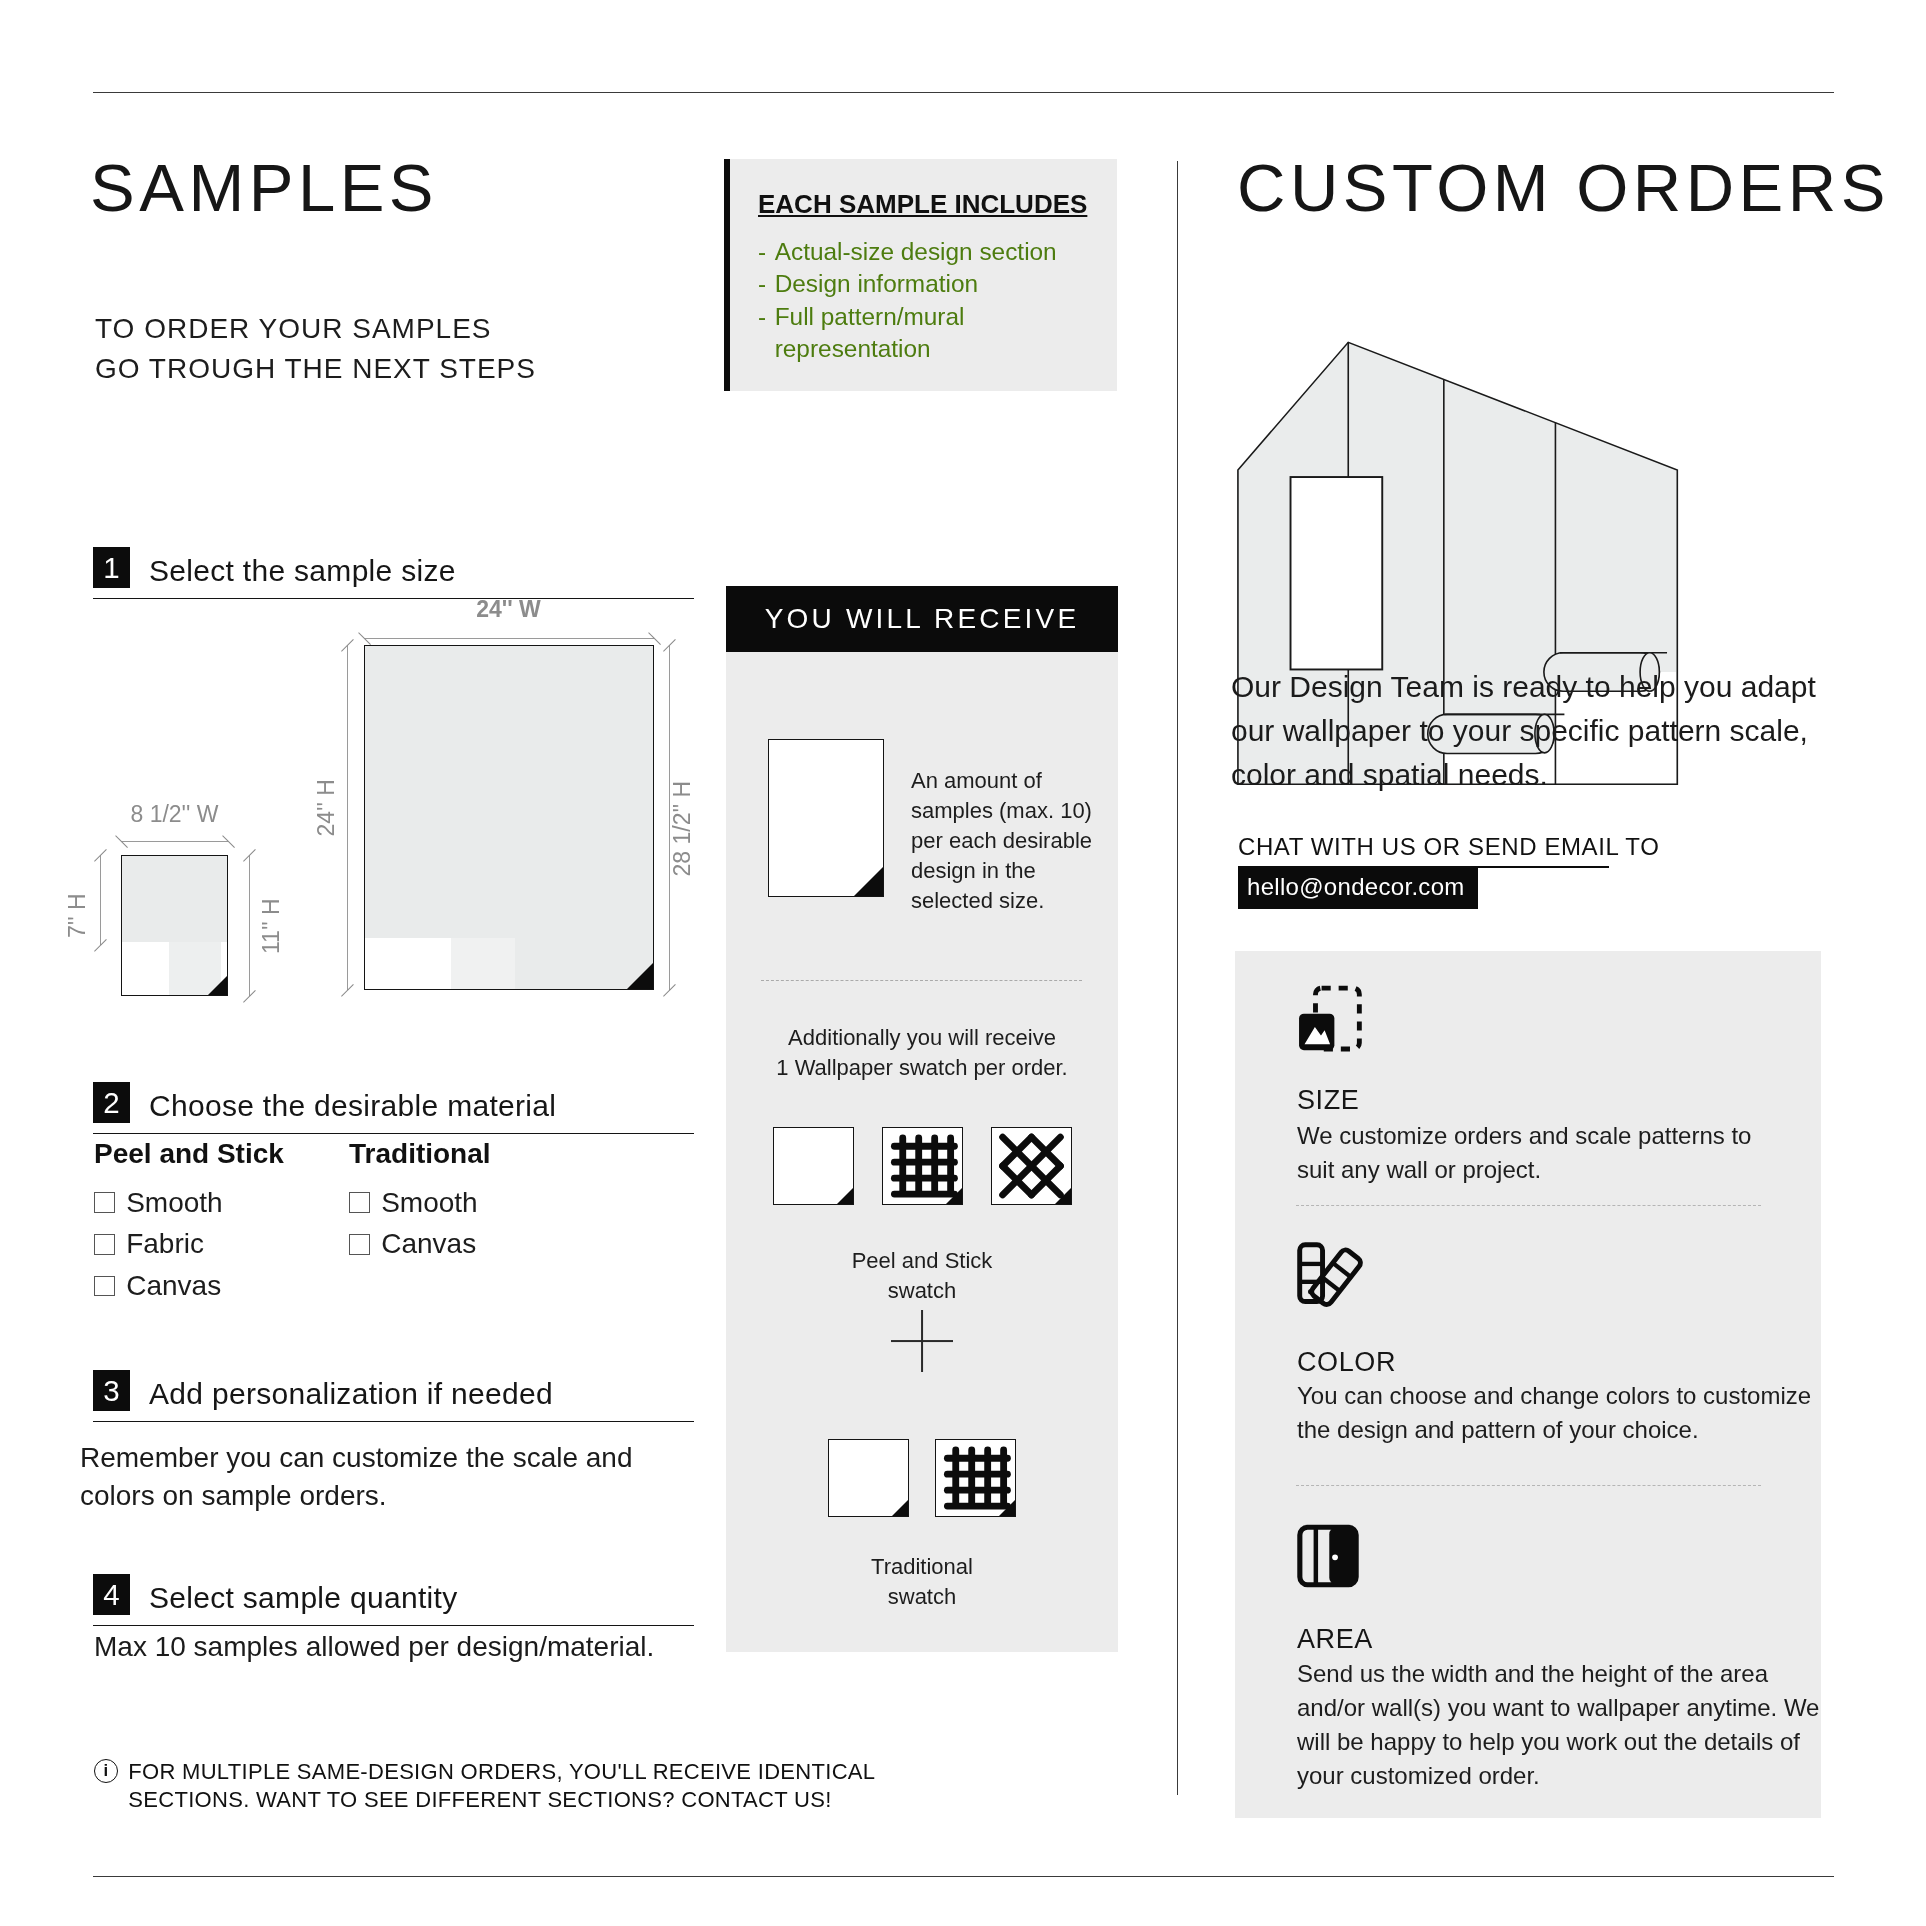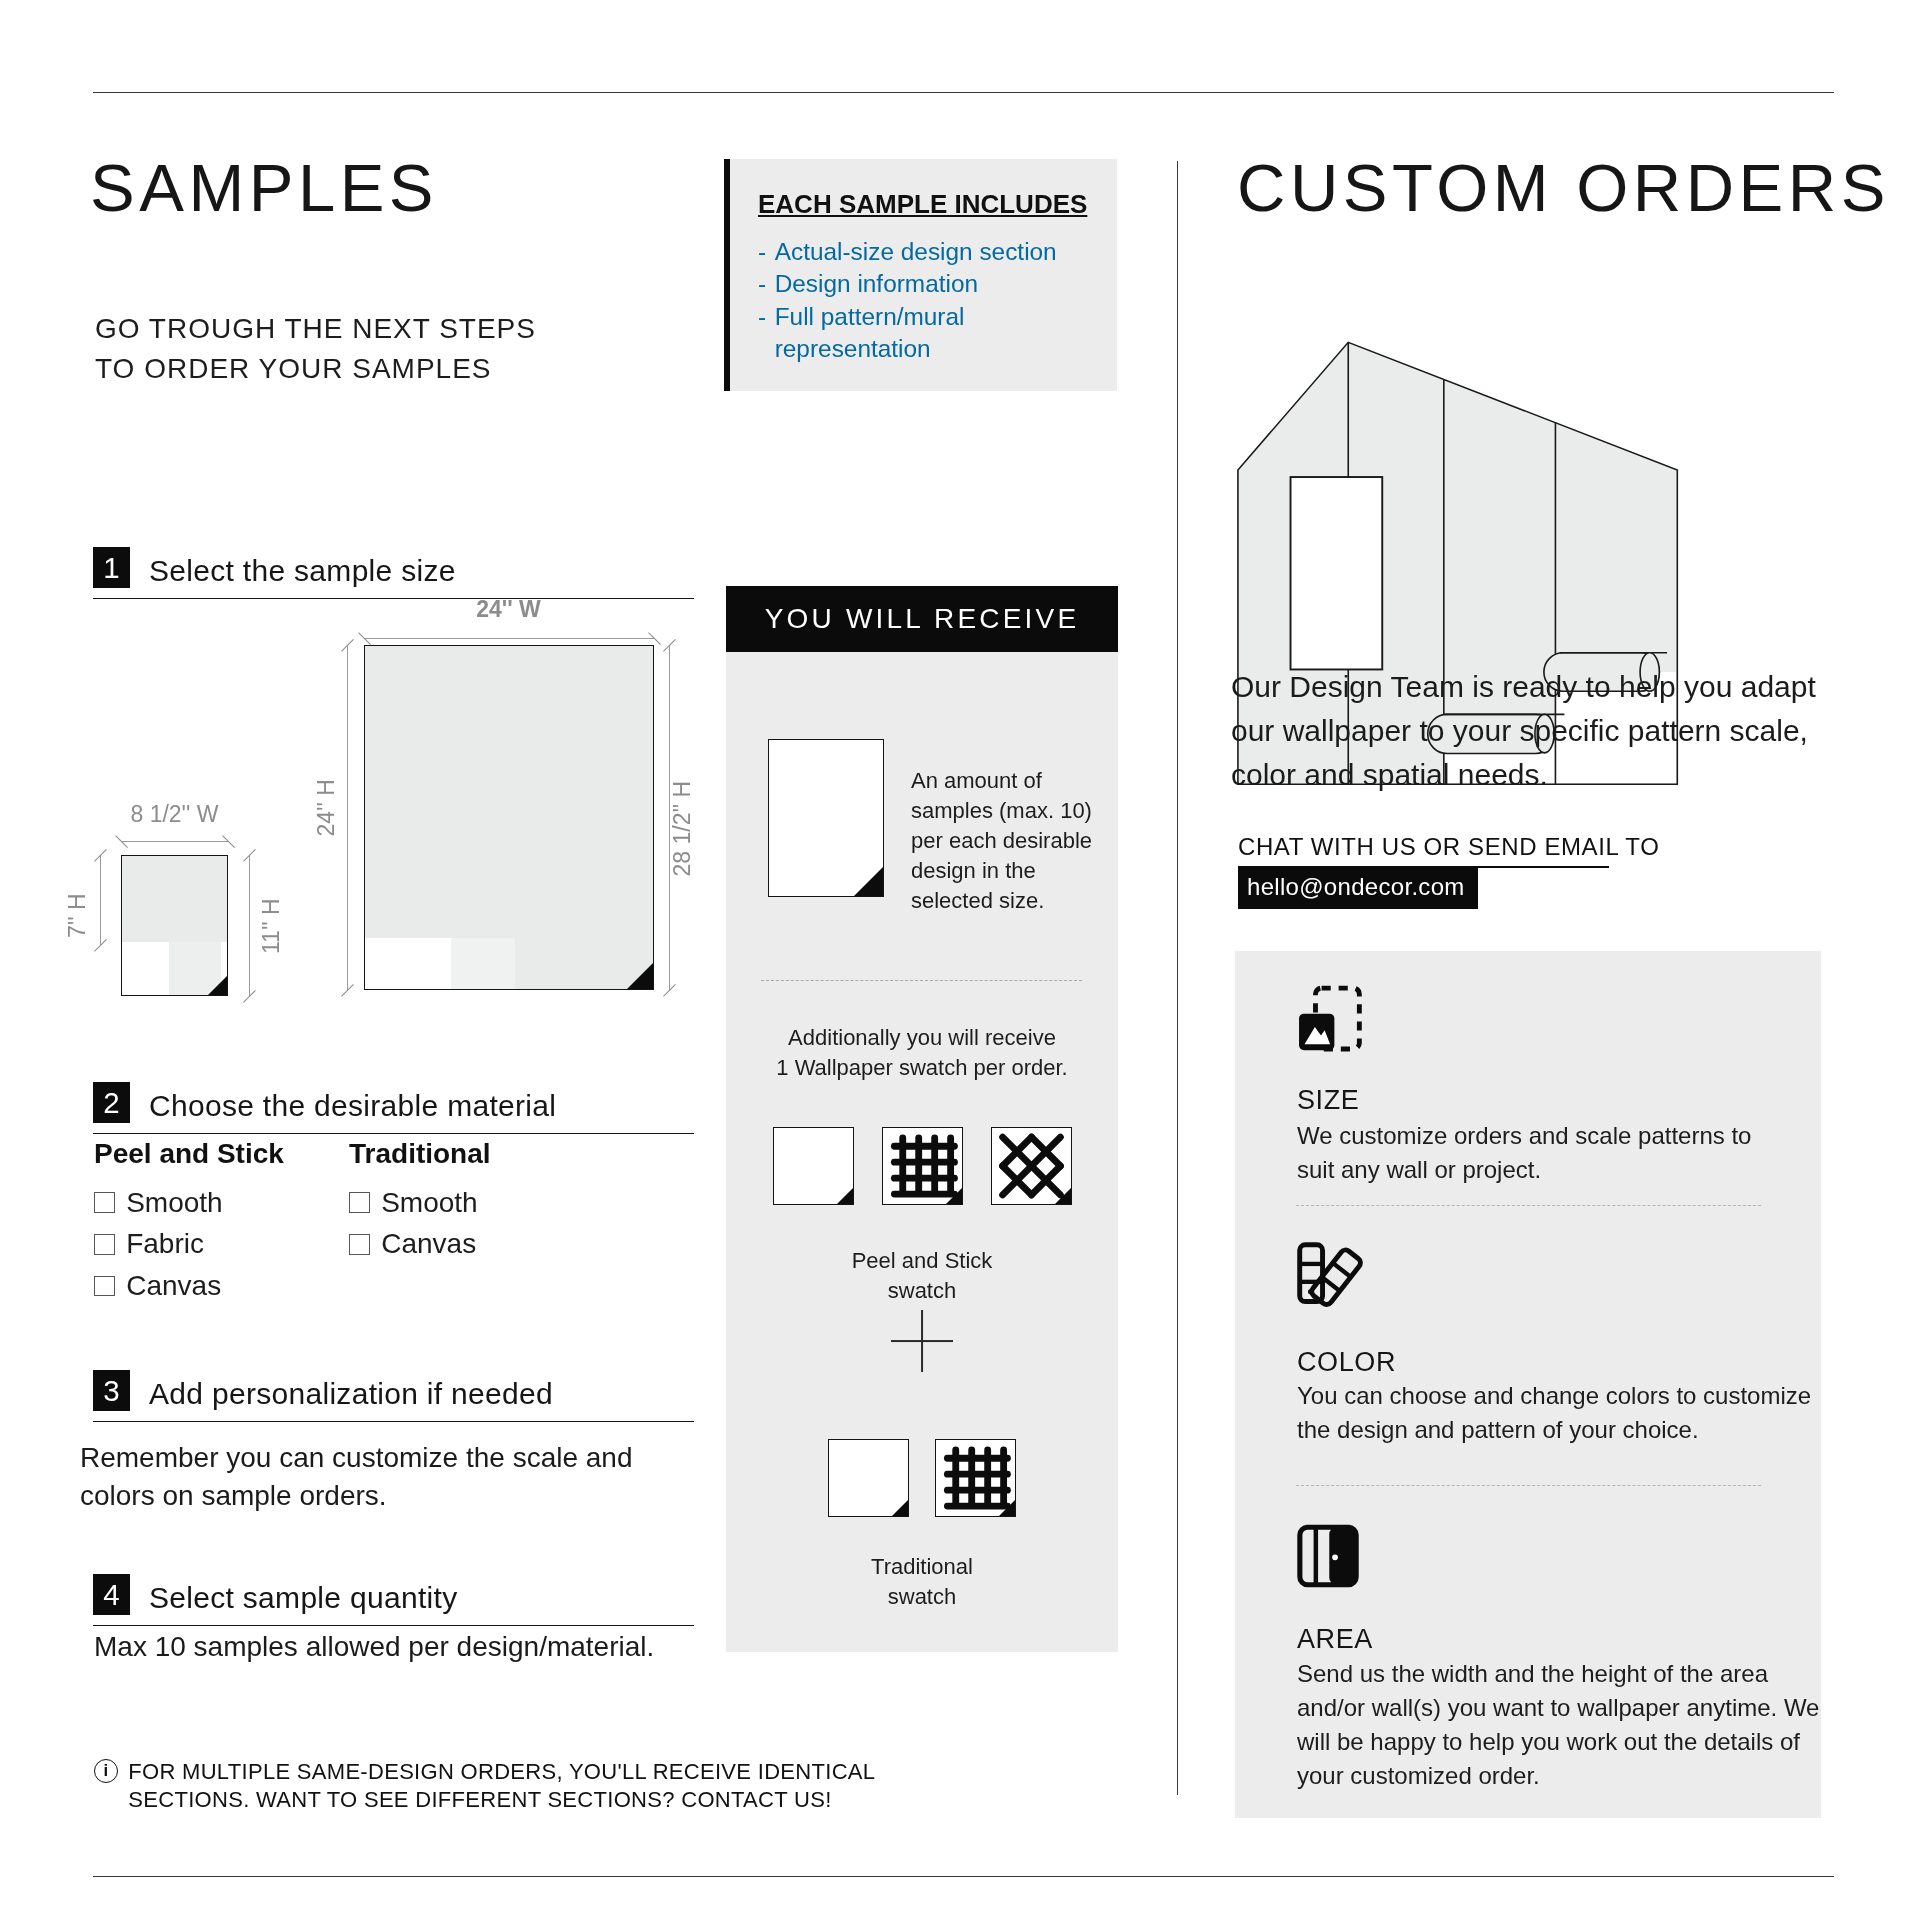--- a/index.html
+++ b/index.html
@@ -10,21 +10,21 @@
   .abs { position:absolute; }
   .rule { position:absolute; left:93px; width:1741px; height:1.3px; background:#3a3a3a; }
   .v-divider { position:absolute; left:1177px; top:161px; width:1.3px; height:1634px; background:#3a3a3a; }
 
   .big-title { position:absolute; margin:0; font-size:67px; font-weight:500; letter-spacing:4.5px; color:#161616; white-space:nowrap; }
   .intro { position:absolute; font-size:28px; line-height:1.42; letter-spacing:1px; color:#1d1d1d; }
 
   .includes-box { position:absolute; left:724px; top:159px; width:393px; box-sizing:border-box;
     background:#ECECEC; border-left:6.4px solid #0c0c0c; padding:29.5px 23px 26px 28px; }
   .includes-title { font-size:26px; font-weight:700; margin-bottom:16.7px; color:#111;text-decoration:underline; }
-  .inc-item { position:relative; font-size:24.4px; line-height:1.32; padding-left:16.7px; color:#0369a1; }
+  .inc-item { position:relative; font-size:24.4px; line-height:1.32; padding-left:16.7px; color:#4d7c0f; }
   .inc-item::before { content:"-"; position:absolute; left:0; top:0; }
 
   .step { position:absolute; left:93px; width:601px; display:flex; align-items:flex-end;
     border-bottom:1.9px solid #141414; padding-bottom:10.3px; }
   .num-box { width:37px; height:41px; background:#0c0c0c; color:#fff; font-size:29.5px; font-weight:500;
     display:flex; align-items:center; justify-content:center; flex:0 0 auto; }
   .step-label { font-size:30px; padding-left:19px; letter-spacing:0.3px; color:#161616; white-space:nowrap; }
 
   .sheet { position:absolute; background:#E9EBEB; border:1.9px solid #141414; box-sizing:border-box; }
   .sheet .fold { position:absolute; right:0; bottom:0; width:0; height:0; border-left:26px solid transparent; border-bottom:26px solid #0c0c0c; }
@@ -87,22 +87,22 @@
 
 <div id="page">
 
   <div class="rule" style="top:92px"></div>
   <div class="rule" style="top:1876px"></div>
   <div class="v-divider"></div>
 
   <h1 class="big-title" style="left:90px; top:149px;">SAMPLES</h1>
 
   <div class="intro" style="left:95px; top:309px;">
+    <div>TO ORDER YOUR SAMPLES</div>
     <div>GO TROUGH THE NEXT STEPS</div>
-    <div>TO ORDER YOUR SAMPLES</div>
   </div>
 
   <div class="includes-box">
     <div class="includes-title">EACH SAMPLE INCLUDES</div>
     <div class="inc-item">Actual-size design section</div>
     <div class="inc-item">Design information</div>
     <div class="inc-item" style="width:282px">Full pattern/mural representation</div>
   </div>
 
   <div class="step" style="top:547px">

